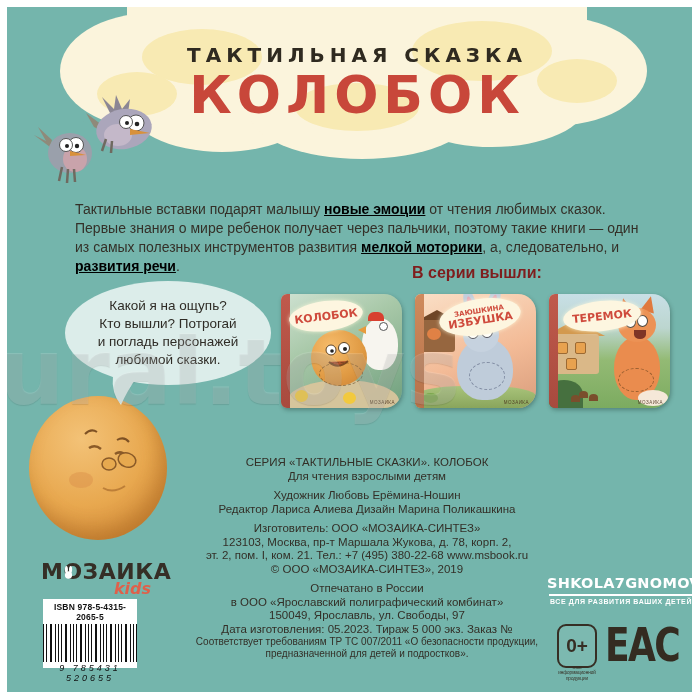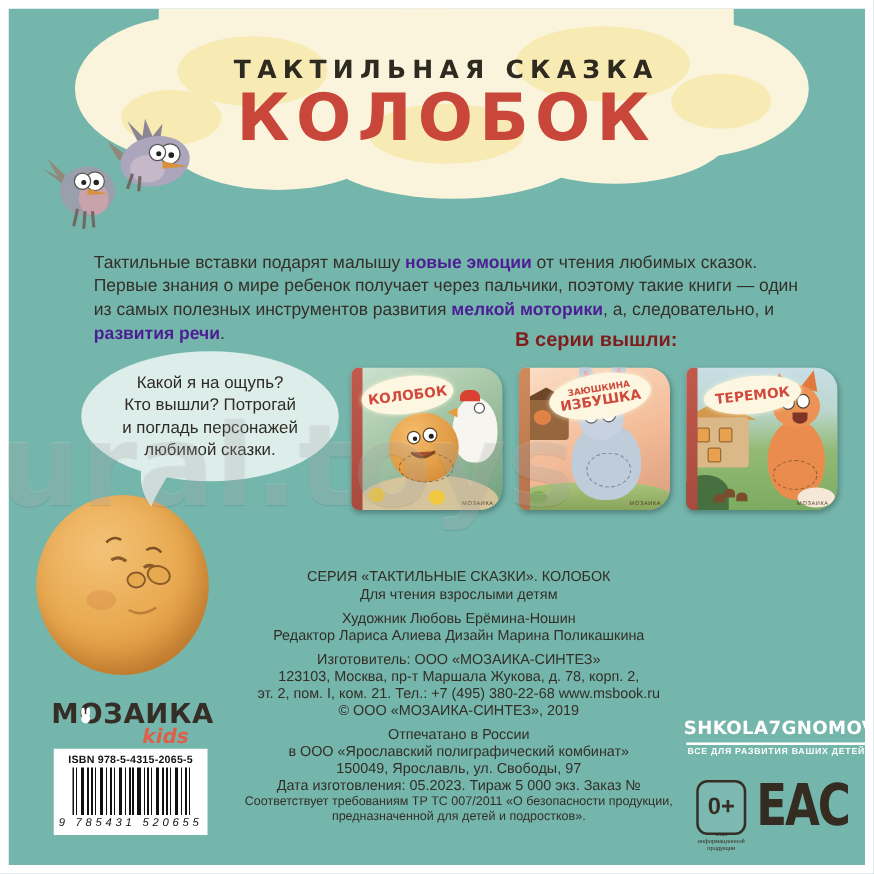--- a/index.html
+++ b/index.html
@@ -11,21 +11,21 @@
   .series-label{position:absolute;left:130px;top:36px;width:440px;text-align:center;
     font-family:"DejaVu Sans",sans-serif;font-weight:700;font-size:20px;letter-spacing:5px;color:#2f2a20;}
   .main-title{position:absolute;left:130px;top:58px;width:440px;text-align:center;
     font-family:"DejaVu Sans",sans-serif;font-weight:800;font-size:52px;letter-spacing:5px;color:#c8473a;}
 
   
   .birds{position:absolute;left:25px;top:88px;width:140px;height:100px;}
 
   
   .intro{position:absolute;left:68px;top:179px;width:578px;font-size:14px;line-height:19px;color:#343028;}
-  .intro .hl{color:#4c1d95;font-weight:700;}
+  .intro .hl{color:#000000;font-weight:700;text-decoration:underline;}
 
   
   .series-heading{position:absolute;left:274px;top:257px;width:392px;text-align:center;
     font-weight:800;font-size:16px;color:#7f1d1d;}
   .books-row{position:absolute;left:274px;top:287px;display:flex;gap:13px;z-index:3;}
   .book{width:121px;height:114px;position:relative;overflow:hidden;border-radius:6px 18px 18px 6px;
     box-shadow:1px 2px 4px rgba(20,40,35,.35);}
   .book .spine{position:absolute;left:0;top:0;bottom:0;width:9px;z-index:4;}
   .mini-cloud{position:absolute;background:#fdf6e0;border-radius:50%;display:flex;flex-direction:column;
     align-items:center;justify-content:center;z-index:5;box-shadow:0 0 4px rgba(255,250,220,.8);}
@@ -90,21 +90,21 @@
   .publishing .ln{font-size:11.5px;line-height:13.5px;}
   .publishing .bold{font-weight:400;}
   .publishing .gap{height:6px;}
   .publishing .small{font-size:10px;line-height:11.5px;}
 
   
   .logo{position:absolute;left:34px;top:552px;width:116px;}
   .logo-word{font-family:"DejaVu Sans",sans-serif;font-weight:800;font-size:22px;letter-spacing:.5px;color:#352e26;position:relative;}
   .logo-rabbit{position:absolute;left:21.5px;top:7px;width:11px;height:13px;pointer-events:none;}
   .logo-kids{font-family:"DejaVu Sans",sans-serif;font-style:italic;font-weight:700;font-size:16px;color:#df604a;text-align:right;margin-top:-5px;margin-right:6px;}
-  .barcode-box{position:absolute;left:36px;top:592px;width:123px;height:66px;background:#fff;padding-top:3px;text-align:center;}
+  .barcode-box{position:absolute;left:36px;top:592px;width:94px;height:66px;background:#fff;padding-top:3px;text-align:center;}
   .isbn{font-size:8.5px;font-weight:700;color:#111;letter-spacing:.2px;}
   .bars{margin:2px auto 0;width:94px;height:38px;
     background:repeating-linear-gradient(90deg,#111 0 1.5px,#fff 1.5px 3px,#111 3px 4px,#fff 4px 7px,#111 7px 9.5px,#fff 9.5px 12px,#111 12px 13px,#fff 13px 15px);}
   .barcode-digits{font-size:9px;color:#111;letter-spacing:3px;margin-top:1px;font-style:italic;}
 
   
   .site-block{position:absolute;left:540px;top:568px;width:148px;text-align:center;color:#fff;}
   .site-name{font-family:"DejaVu Sans",sans-serif;font-weight:700;font-size:14.5px;letter-spacing:.3px;}
   .site-rule{height:2px;background:#fff;margin:3px 2px 2px;}
   .site-tagline{font-size:7px;font-weight:700;letter-spacing:.6px;}

